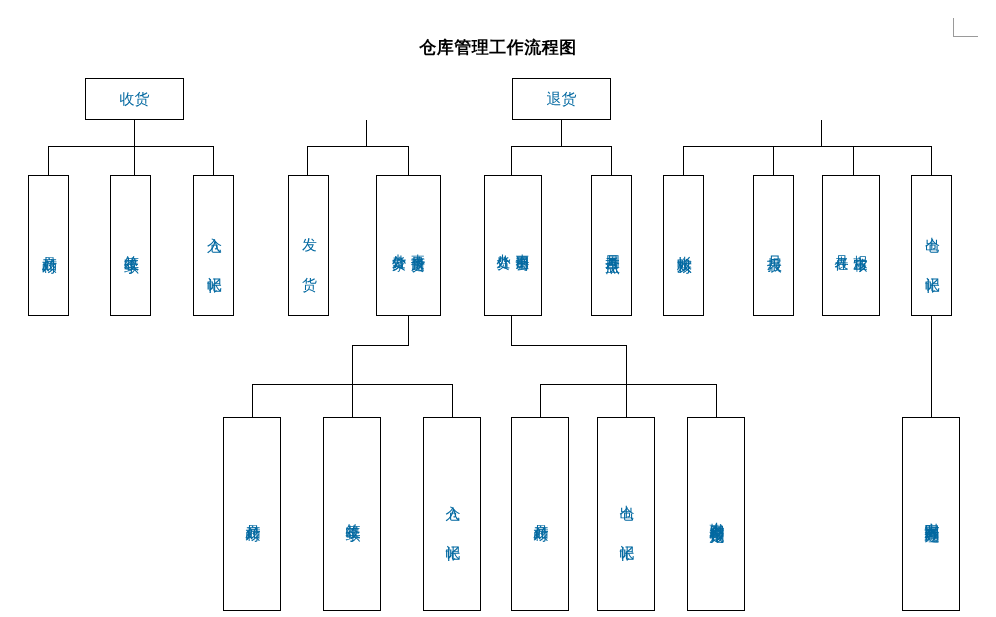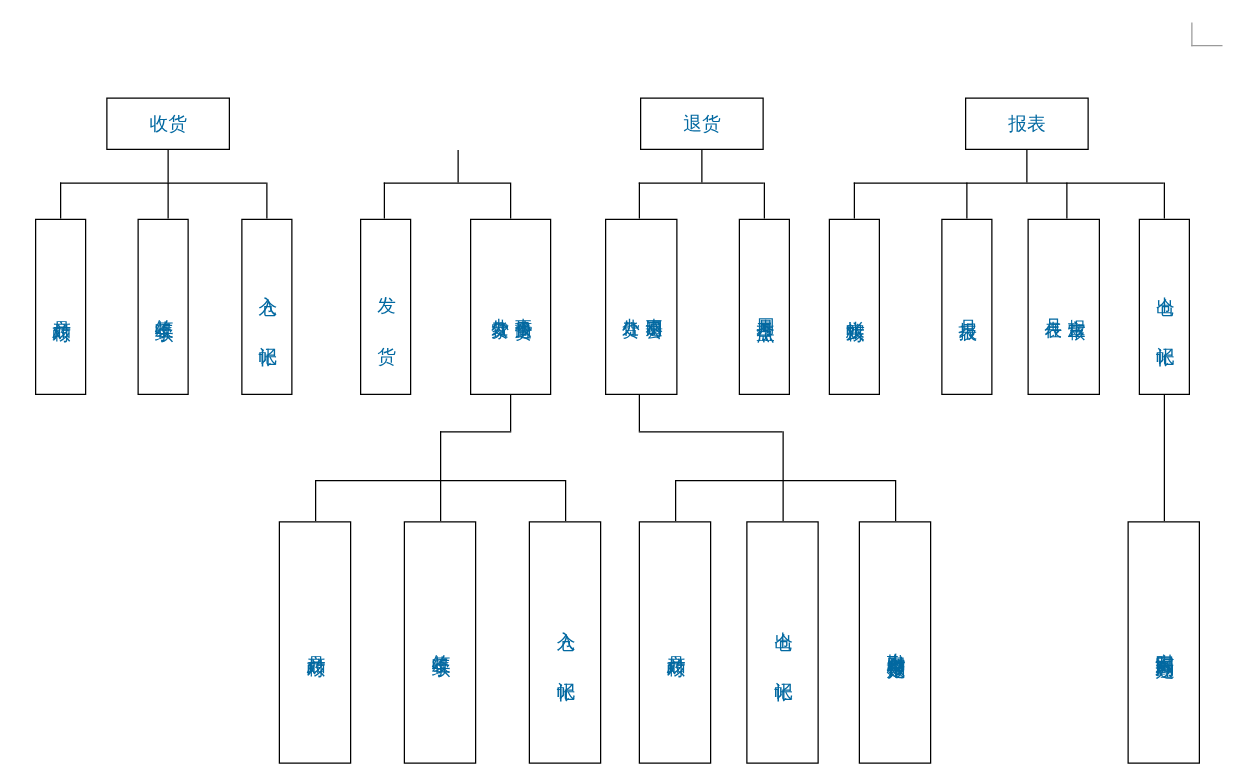--- a/index.html
+++ b/index.html
@@ -124,20 +124,21 @@
     font-family: "DejaVu Sans", "Liberation Sans", sans-serif;
   }
 </style>
 </head>
 <body>
 
 <div id="canvas">
 
   <div class="corner-mark" style="left:953px; top:18px; width:24px; height:18px;"></div>
 
+  <div id="chart-title">仓库管理工作流程图</div>
 
   <div class="vline" style="left:134px; top:120px; height:26px;"></div>
   <div class="hline" style="left:48px;  top:146px; width:165px;"></div>
   <div class="vline" style="left:48px;  top:146px; height:29px;"></div>
   <div class="vline" style="left:134px; top:146px; height:29px;"></div>
   <div class="vline" style="left:213px; top:146px; height:29px;"></div>
 
   <div class="vline" style="left:366px; top:120px; height:26px;"></div>
   <div class="hline" style="left:307px; top:146px; width:101px;"></div>
   <div class="vline" style="left:307px; top:146px; height:29px;"></div>
@@ -172,23 +173,20 @@
   <div class="vline" style="left:716px; top:384px; height:33px;"></div>
 
   <div class="vline" style="left:931px; top:316px; height:101px;"></div>
 
   <div class="node" style="left:85px; top:78px; width:99px; height:42px;">
     <span class="label-h">收货</span>
   </div>
   <div class="node" style="left:512px; top:78px; width:99px; height:42px;">
     <span class="label-h">退货</span>
   </div>
-  <div class="node" style="left:772px; top:78px; width:99px; height:42px;">
-    <span class="label-h">报表</span>
-  </div>
 
   <div class="node" style="left:28px; top:175px; width:41px; height:141px;">
     <span class="label-v">产品核对</span>
   </div>
   <div class="node" style="left:110px; top:175px; width:41px; height:141px;">
     <span class="label-v">签收手续</span>
   </div>
   <div class="node" style="left:193px; top:175px; width:41px; height:141px;">
     <span class="label-v">入仓  记帐</span>
   </div>

